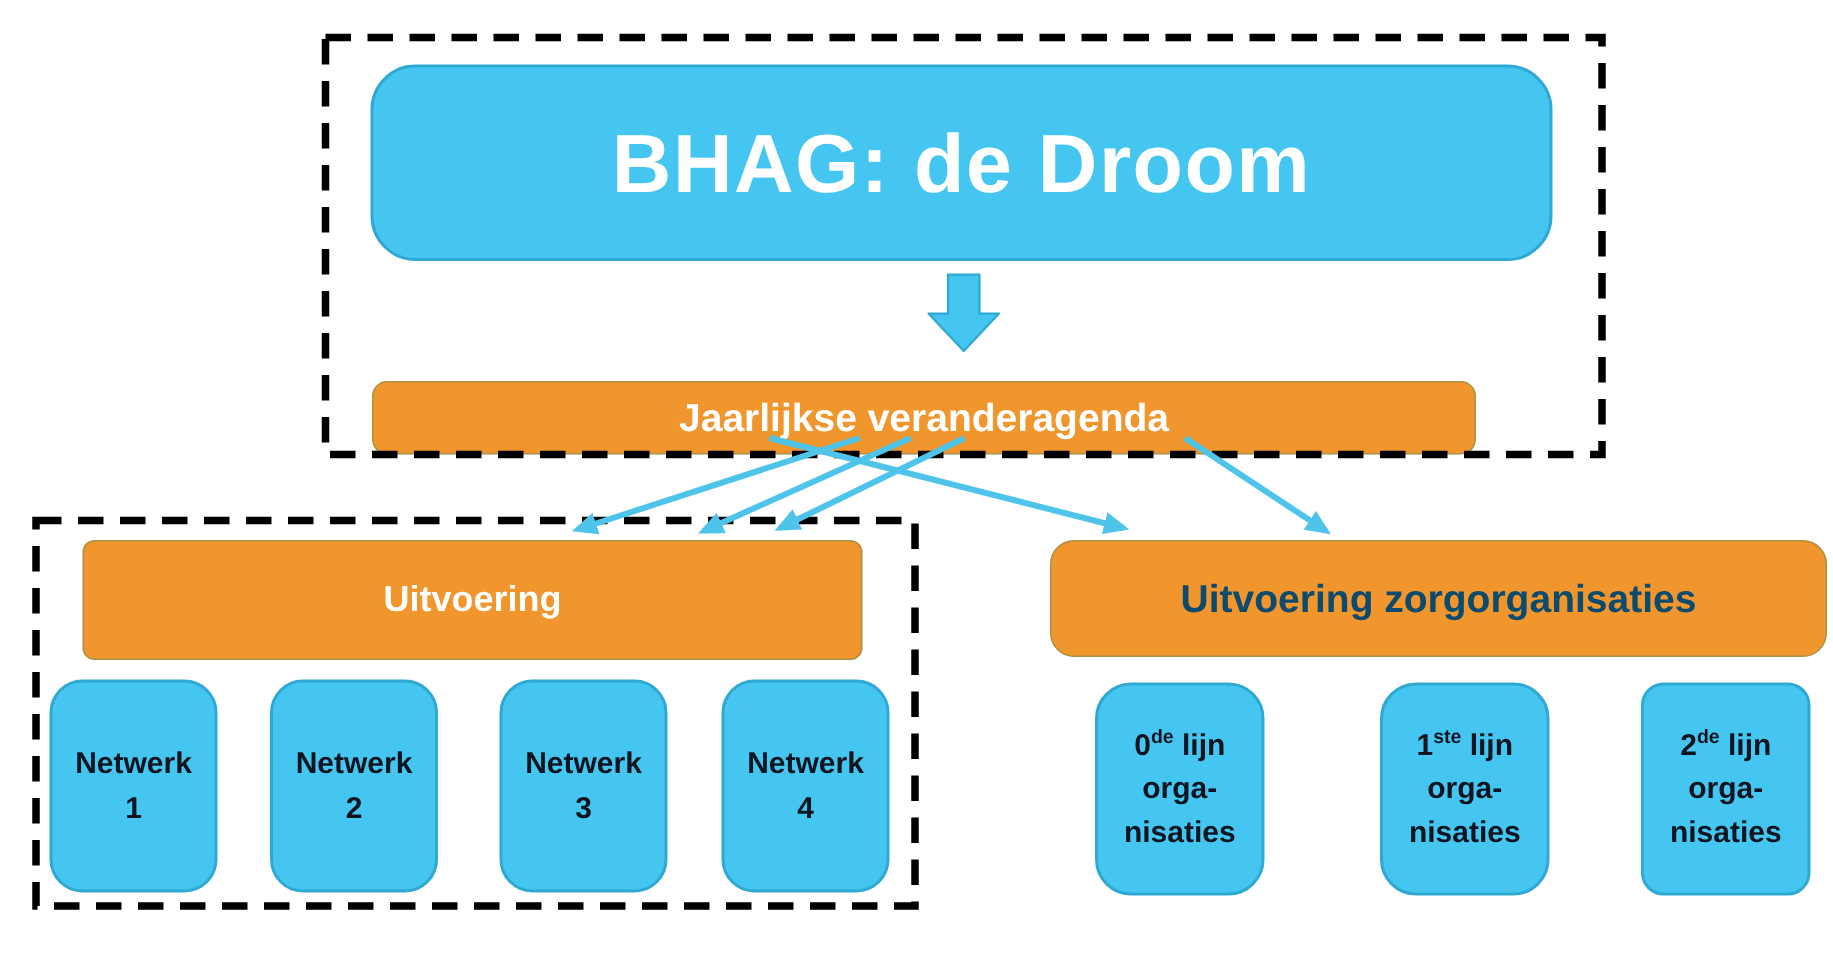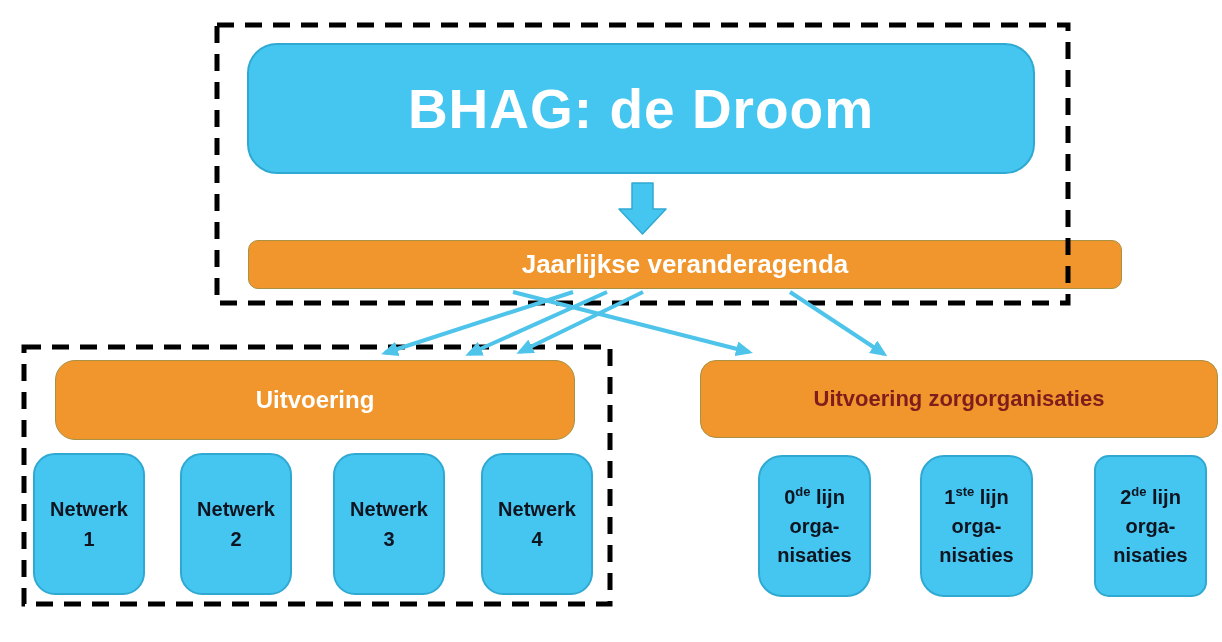--- a/index.html
+++ b/index.html
@@ -23,52 +23,52 @@
   .orange-box{
     background:#f0962c;
     border:1px solid #a89044;
   }
   .dream{
     left:247px;top:43px;width:788px;height:131px;
     border-radius:30px;
     color:#ffffff;font-size:55px;font-weight:700;letter-spacing:1px;
   }
   .agenda{
-    left:248px;top:240px;width:874px;height:49px;
+    left:248px;top:254px;width:736px;height:49px;
     border-radius:10px;
     color:#ffffff;font-size:26px;font-weight:700;
   }
   .left-header{
     left:55px;top:360px;width:520px;height:80px;
-    border-radius:20px;
+    border-radius:8px;
     color:#ffffff;font-size:24px;font-weight:700;line-height:36px;
     flex-direction:column;
   }
   .right-header{
     left:700px;top:360px;width:518px;height:78px;
     border-radius:16px;
-    color:#7f1d1d;font-size:22px;font-weight:700;
+    color:#0c4a6e;font-size:26px;font-weight:700;
   }
   .netwerk{
     top:453px;width:112px;height:142px;
     border-radius:22px;
     color:#0e1420;font-size:20px;font-weight:700;line-height:30px;
     flex-direction:column;
   }
   .org{
     top:455px;width:113px;height:142px;
     border-radius:24px;
     color:#0e1420;font-size:20px;font-weight:700;line-height:29px;
     flex-direction:column;
   }
   .org sup{
     font-size:13px;line-height:0;vertical-align:super;
   }
   .n1{left:33px;} .n2{left:180px;} .n3{left:333px;} .n4{left:481px;}
-  .o1{left:758px;} .o2{left:920px;} .o3{left:1094px;border-radius:15px;}
+  .o1{left:730px;} .o2{left:920px;} .o3{left:1094px;border-radius:15px;}
   svg.overlay{
     position:absolute;left:0;top:0;width:1222px;height:642px;
     pointer-events:none;
   }
 </style>
 </head>
 <body>
 
 <div class="stage">
 

